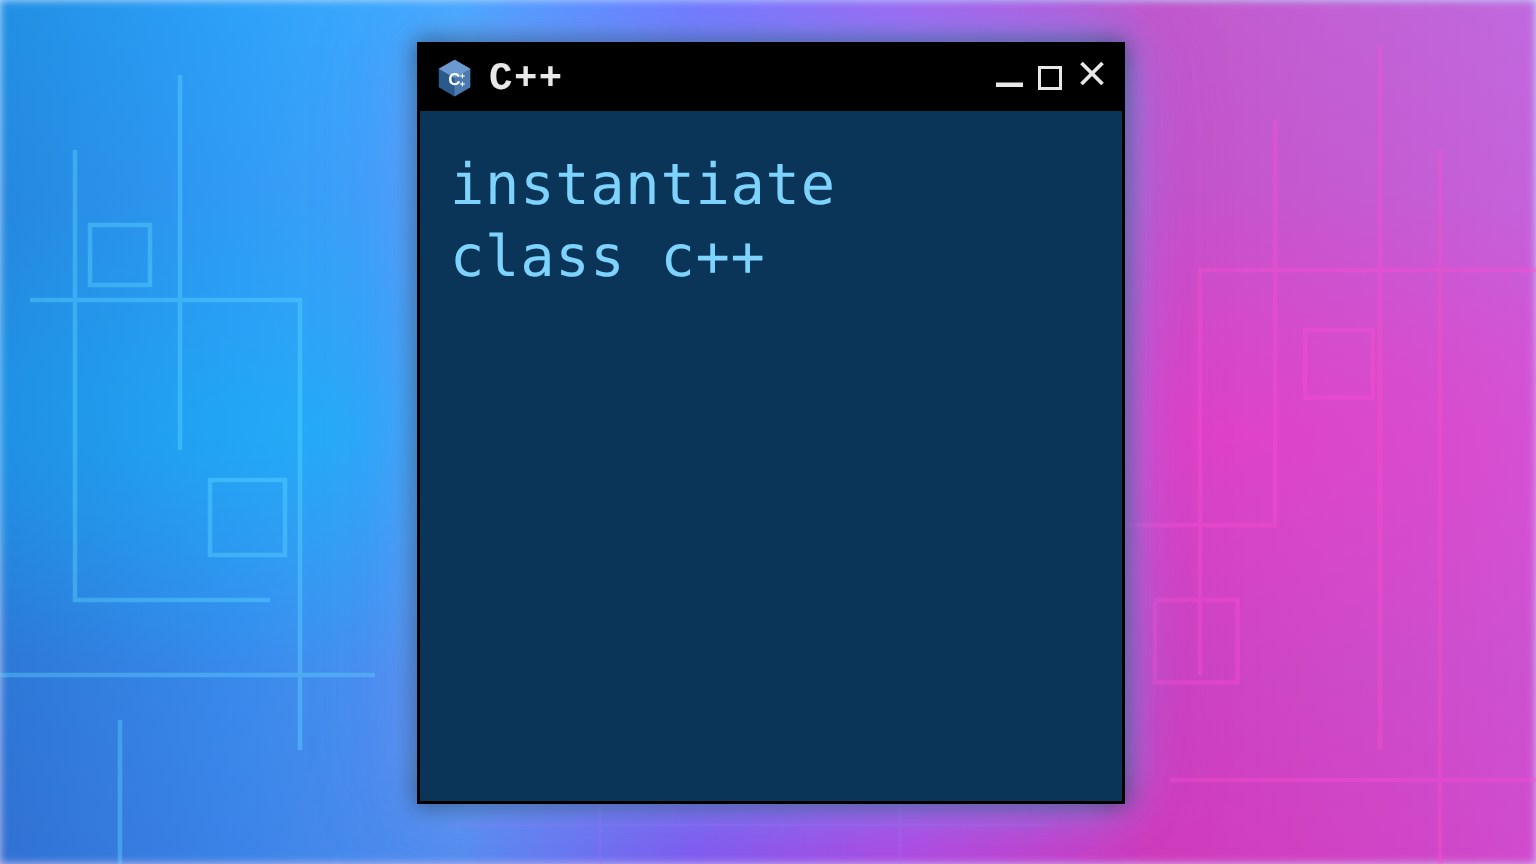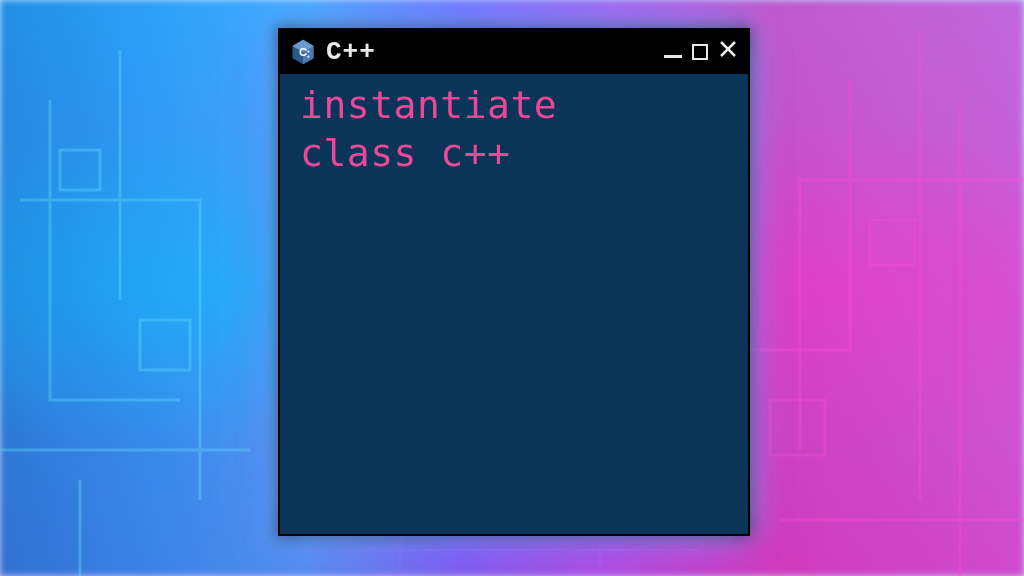--- a/index.html
+++ b/index.html
@@ -114,22 +114,22 @@
     .maximize-icon {
       width: 16px;
       height: 16px;
       border: 2.5px solid #e8e8e8;
     }
     .close-icon svg {
       width: 20px;
       height: 20px;
     }
     .window-content {
-      padding: 8px 20px;
-      color: #ec4899;
+      padding: 26px 20px;
+      color: #7dd3fc;
       font-size: 38px;
       line-height: 1.25;
       font-family: 'Consolas', 'DejaVu Sans Mono', 'Courier New', monospace;
       letter-spacing: 0.5px;
       white-space: pre-line;
     }
   </style>
 </head>
 <body>
 

